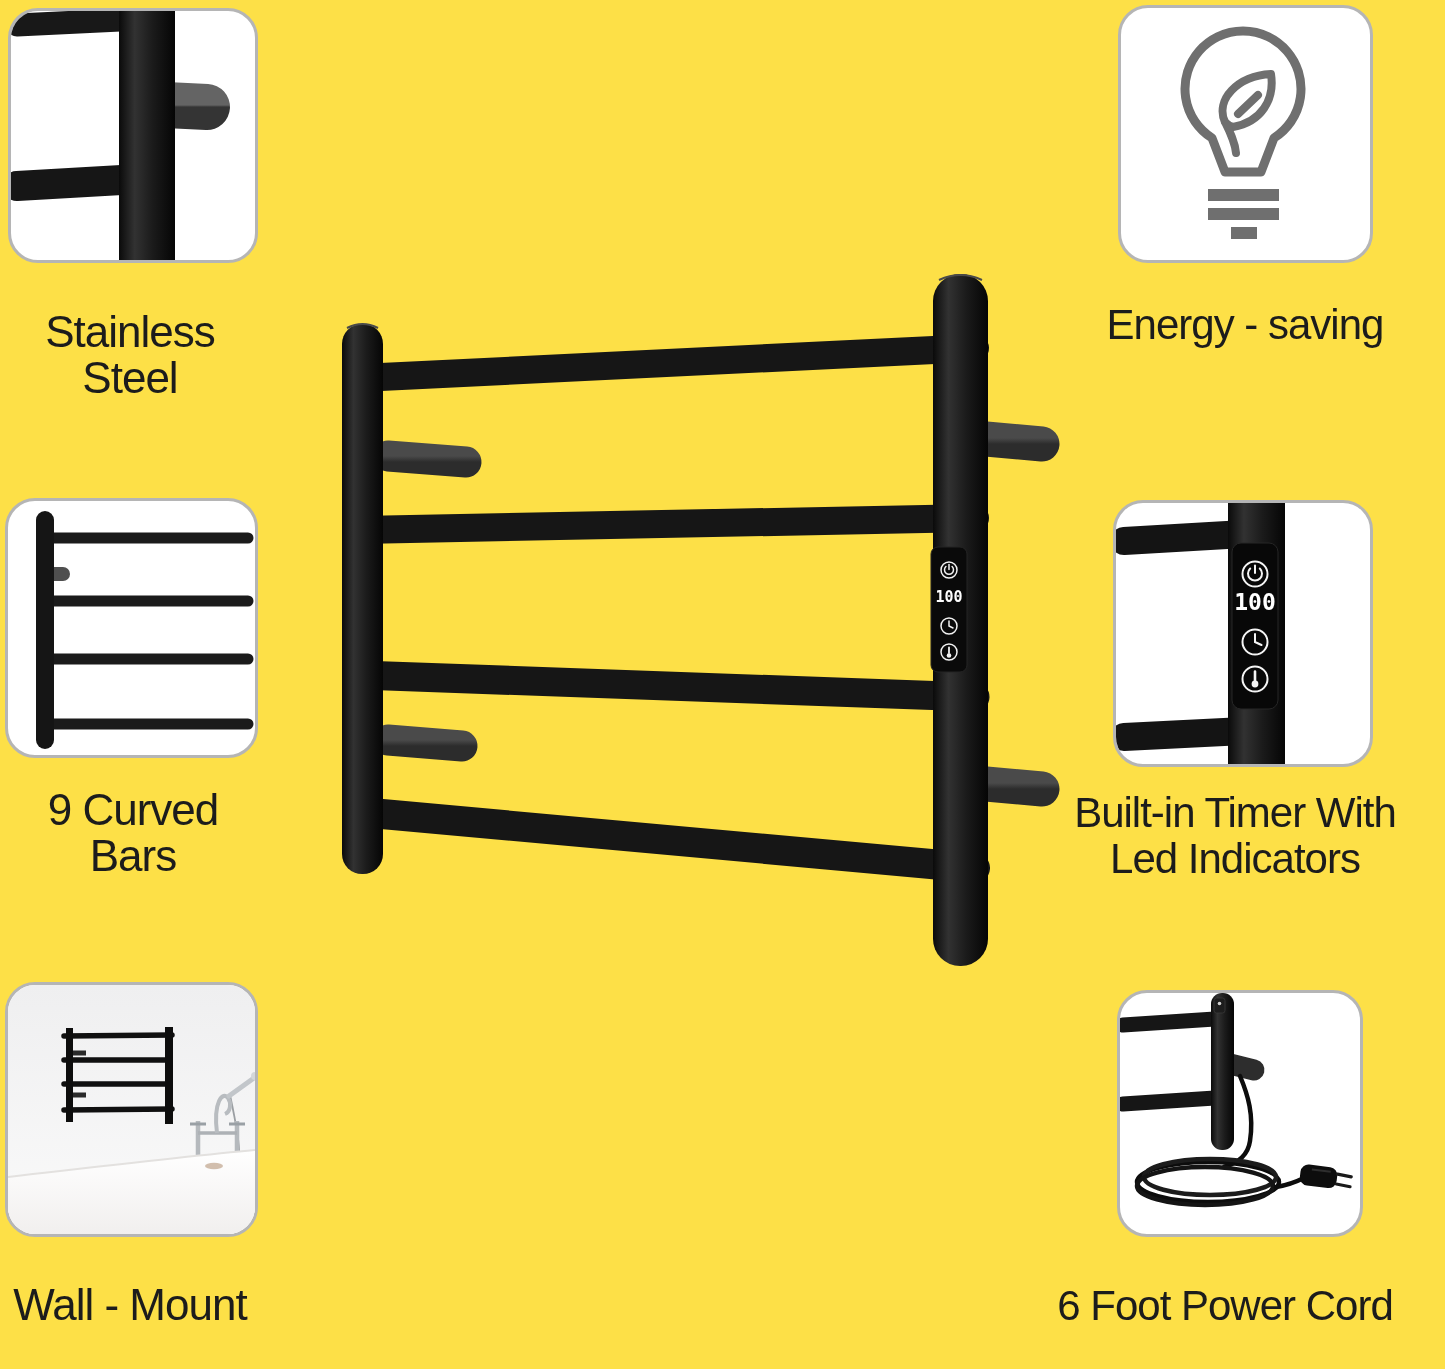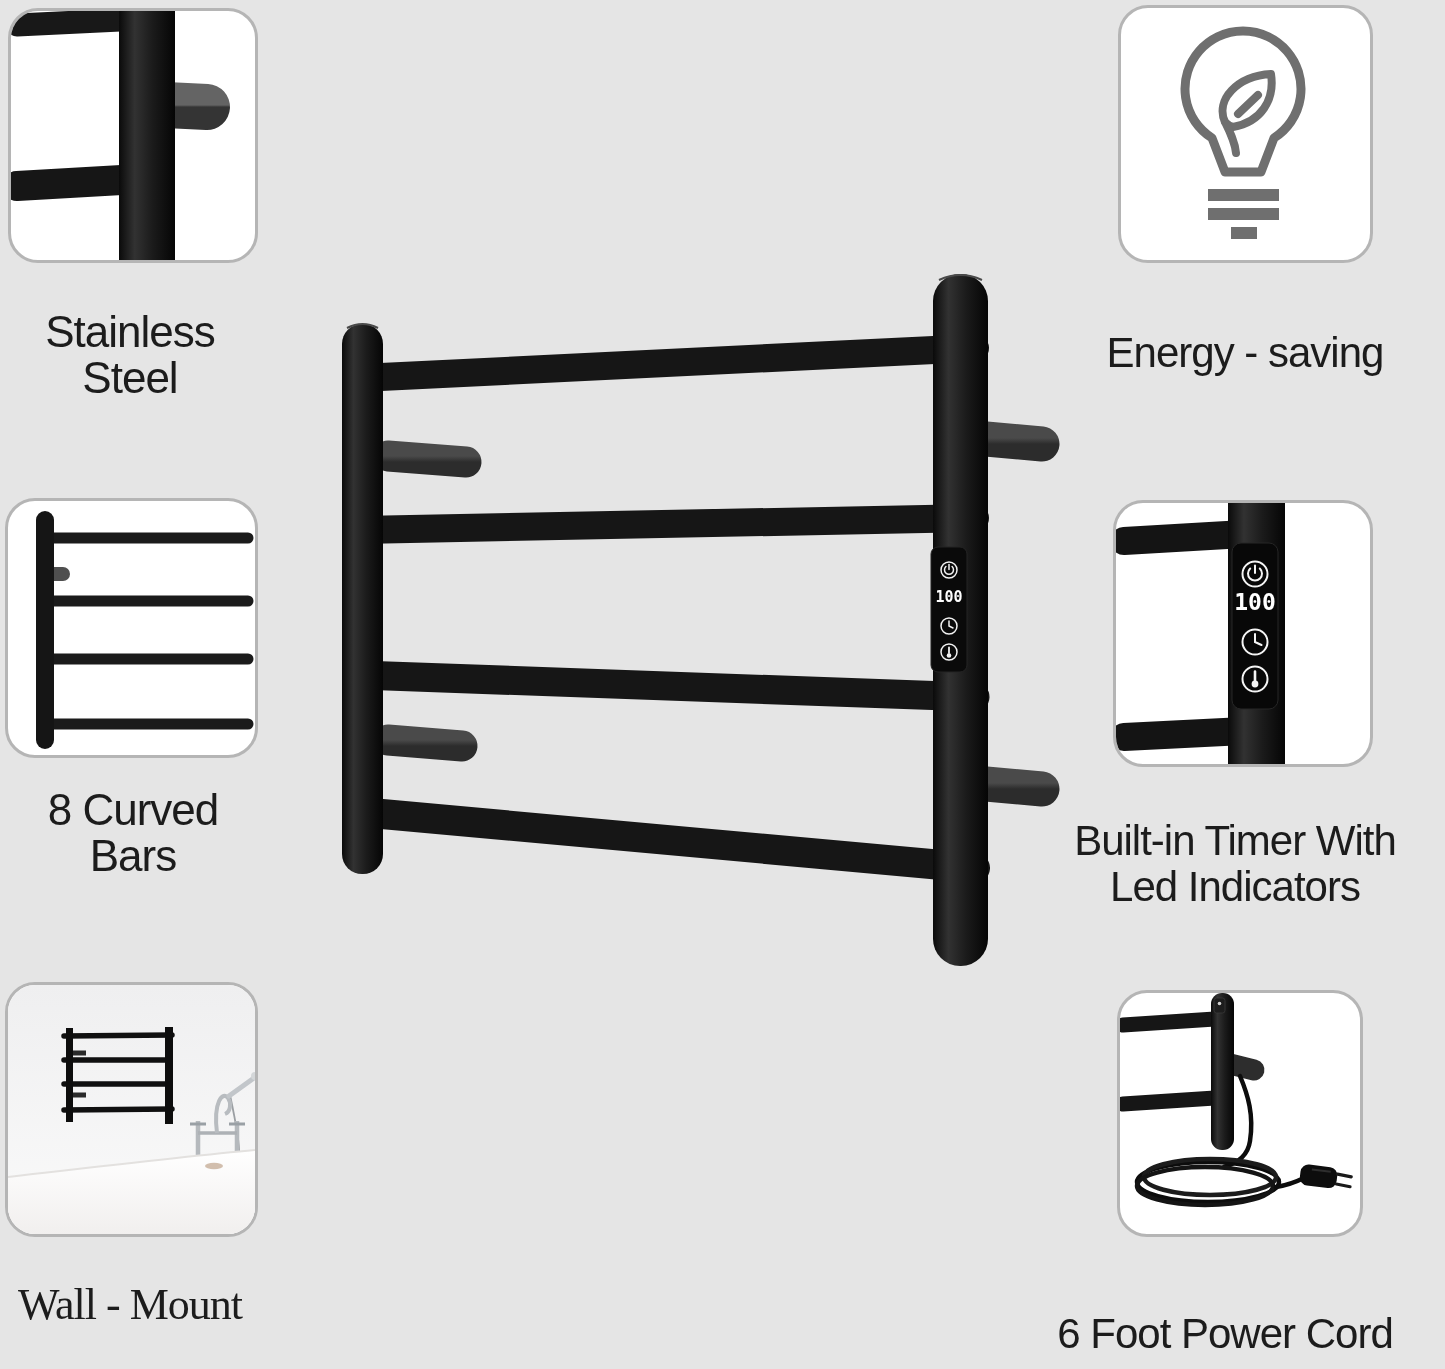--- a/index.html
+++ b/index.html
@@ -1,30 +1,30 @@
 <!DOCTYPE html>
 <html><head>
 <meta charset="utf-8">
 <style>
   html,body{margin:0;padding:0;background:#ffffff;}
   #canvas{
-    position:relative;width:1445px;height:1369px;background:#e5e5e5;overflow:hidden;
+    position:relative;width:1445px;height:1369px;background:#fde047;overflow:hidden;
     font-family:"Liberation Sans", sans-serif;color:#1c1c1c;
   }
   .thumb{
     position:absolute;background:#ffffff;border:3px solid #b5b5b5;border-radius:30px;
     overflow:hidden;box-sizing:border-box;
   }
   .thumb svg{display:block;width:100%;height:100%;}
   .caption{
     position:absolute;text-align:center;color:#1c1c1c;letter-spacing:-1px;
     font-family:"Liberation Sans", sans-serif;
   }
   .caption.left-col{font-size:44px;line-height:1.05;}
-  .caption.right-col{font-size:42px;line-height:1.10;margin-top:28px;}
+  .caption.right-col{font-size:42px;line-height:1.10;}
   .hero{position:absolute;left:320px;top:250px;width:740px;height:740px;}
   .hero svg{display:block;width:100%;height:100%;}
   .led{font-family:"DejaVu Sans Mono", monospace;font-weight:bold;fill:#ffffff;}
 </style>
 </head>
 <body>
 
 <div id="canvas">
 
   <div class="thumb" style="left:8px;top:8px;width:250px;height:255px;">
@@ -60,21 +60,21 @@
     <svg viewBox="0 0 247 254">
       <line x1="44" y1="73" x2="55" y2="73" stroke="#4f4f4f" stroke-width="14" stroke-linecap="round"></line>
       <line x1="36" y1="37" x2="240" y2="37" stroke="#1b1b1b" stroke-width="11" stroke-linecap="round"></line>
       <line x1="36" y1="100" x2="240" y2="100" stroke="#1b1b1b" stroke-width="11" stroke-linecap="round"></line>
       <line x1="36" y1="158" x2="240" y2="158" stroke="#1b1b1b" stroke-width="11" stroke-linecap="round"></line>
       <line x1="36" y1="223" x2="240" y2="223" stroke="#1b1b1b" stroke-width="11" stroke-linecap="round"></line>
       <rect x="28" y="10" width="18" height="238" rx="9" fill="#151515"></rect>
     </svg>
   </div>
   <div class="caption left-col" style="left:0px;top:787px;width:266px;">
-    <span>8 Curved Bars</span>
+    <span>9 Curved Bars</span>
   </div>
 
   <div class="thumb" style="left:5px;top:982px;width:253px;height:255px;">
     <svg viewBox="0 0 247 249">
       <defs>
         <linearGradient id="wallGrad" x1="0" y1="0" x2="0" y2="1">
           <stop offset="0" stop-color="#efeff0"></stop>
             <stop offset="1" stop-color="#fafafa"></stop>
         </linearGradient>
         <linearGradient id="tubGrad" x1="0" y1="0" x2="0" y2="1">
@@ -104,21 +104,21 @@
         <line x1="221" y1="111" x2="246" y2="93" stroke="#c2c6ca" stroke-width="5" stroke-linecap="round"></line>
         <circle cx="247" cy="91" r="4" fill="#d4d7d9" stroke="none"></circle>
       </g>
       <g>
         <path d="M 0 192 C 70 184 180 171 247 165 L 247 249 L 0 249 Z" fill="url(#tubGrad)"></path>
         <path d="M 0 192 C 70 184 180 171 247 165" fill="none" stroke="#e3e1df" stroke-width="2"></path>
         <ellipse cx="206" cy="181" rx="9" ry="3.2" fill="#c3a993" opacity="0.75"></ellipse>
       </g>
     </svg>
   </div>
-  <div class="caption left-col" style="left:0px;top:1282px;width:260px;font-family:Liberation Serif, serif;">
+  <div class="caption left-col" style="left:0px;top:1282px;width:260px;">
     <span>Wall - Mount</span>
   </div>
 
   <div class="thumb" style="left:1118px;top:5px;width:255px;height:258px;">
     <svg viewBox="0 0 249 252">
       <g stroke="#6f6f6f" fill="none" stroke-linecap="round" stroke-linejoin="round">
         <path d="M 91 130 A 58 58 0 1 1 153 130 L 140 164 L 104 164 Z" stroke-width="9"></path>
         <g stroke-width="8">
           <path d="M 104 114 C 94 92 116 68 150 66 C 154 92 140 114 112 119 C 109 118 106 116 104 114 Z"></path>
           <path d="M 115 145 C 114 134 109 124 104 114"></path>

